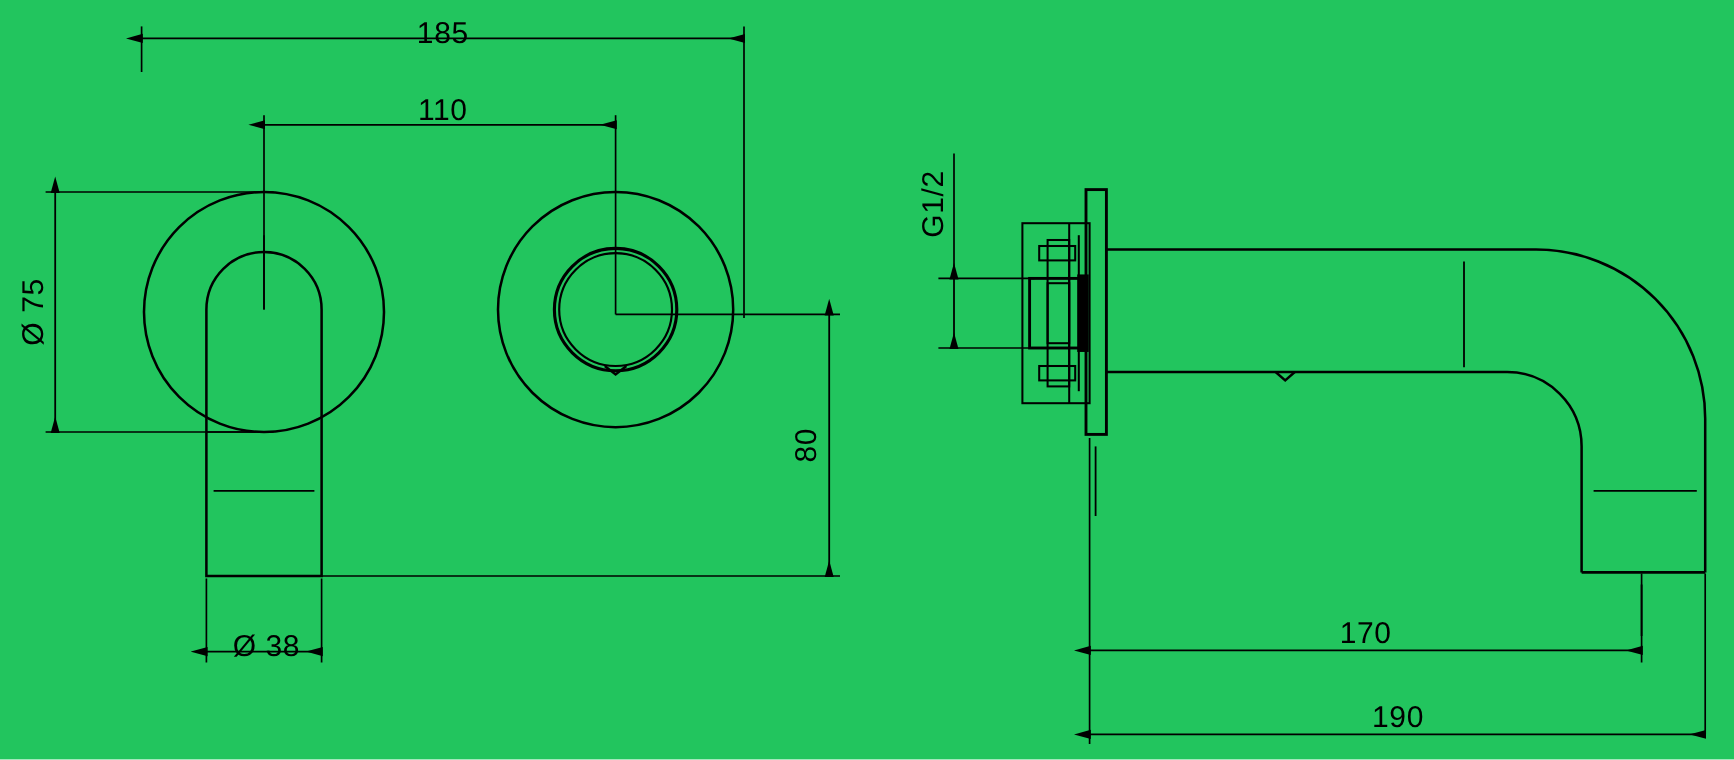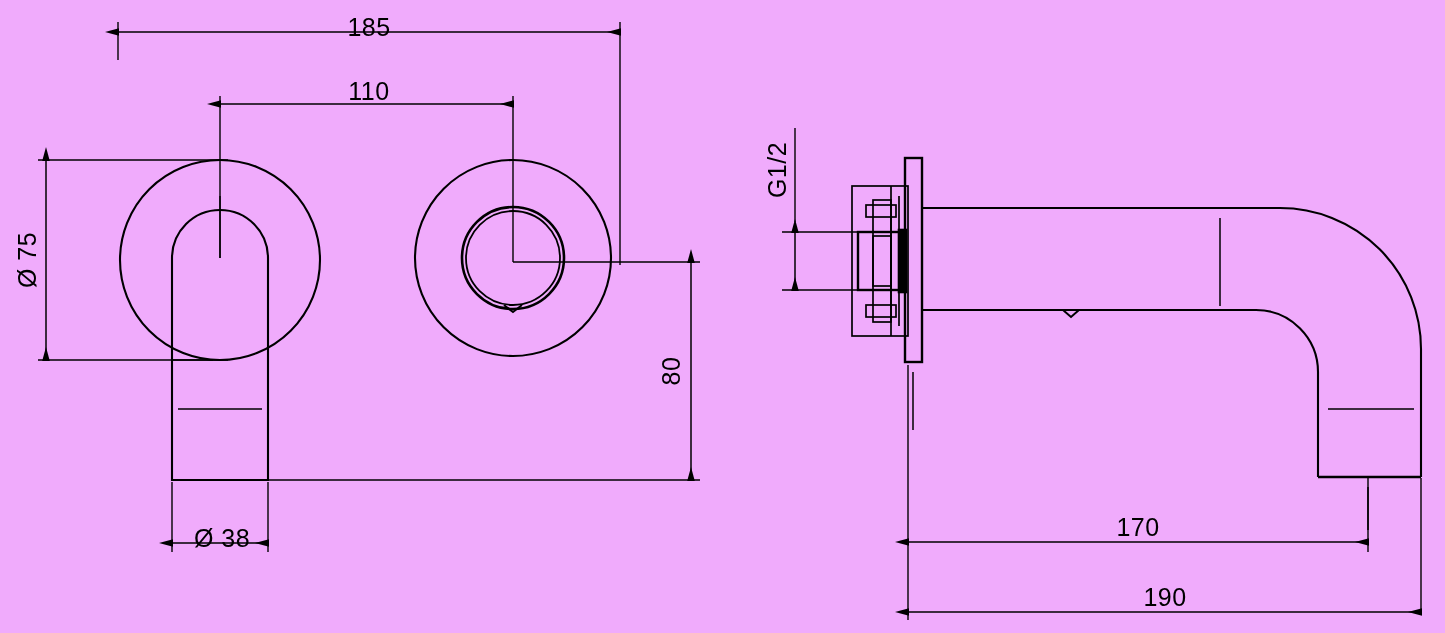--- a/index.html
+++ b/index.html
@@ -9,21 +9,21 @@
     background: #ffffff;
   }
   body {
     font-family: "Liberation Sans", sans-serif;
     -webkit-font-smoothing: antialiased;
   }
   #drawing-root {
     position: relative;
     width: 1445px;
     height: 633px;
-    background: #f0abfc;
+    background: #22c55e;
     overflow: hidden;
   }
   #cad-svg {
     display: block;
     width: 1445px;
     height: 633px;
   }
   .dim-text {
     font-family: "Liberation Sans", sans-serif;
     font-size: 25px;

